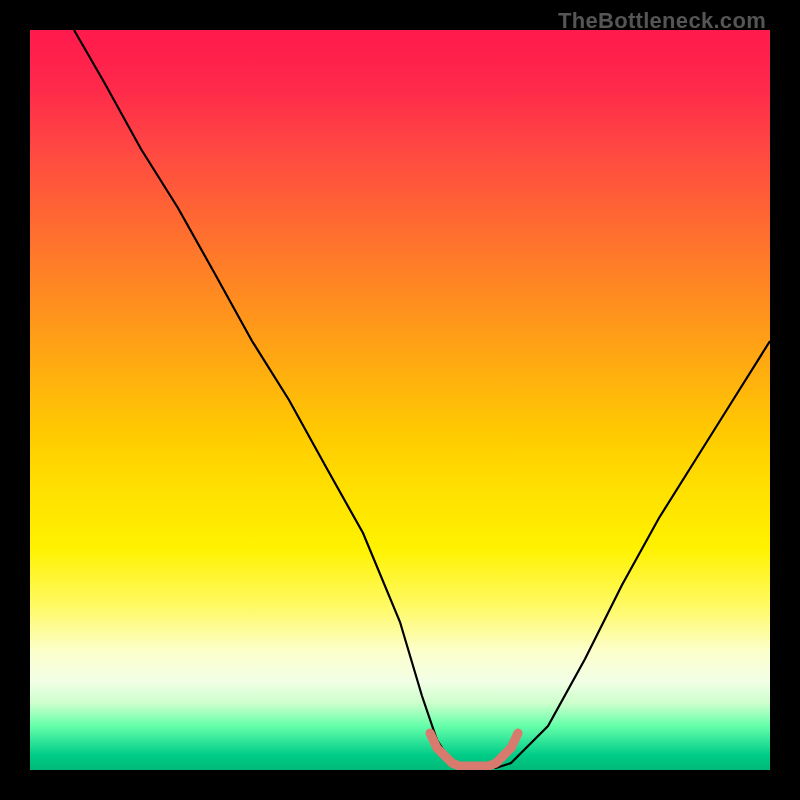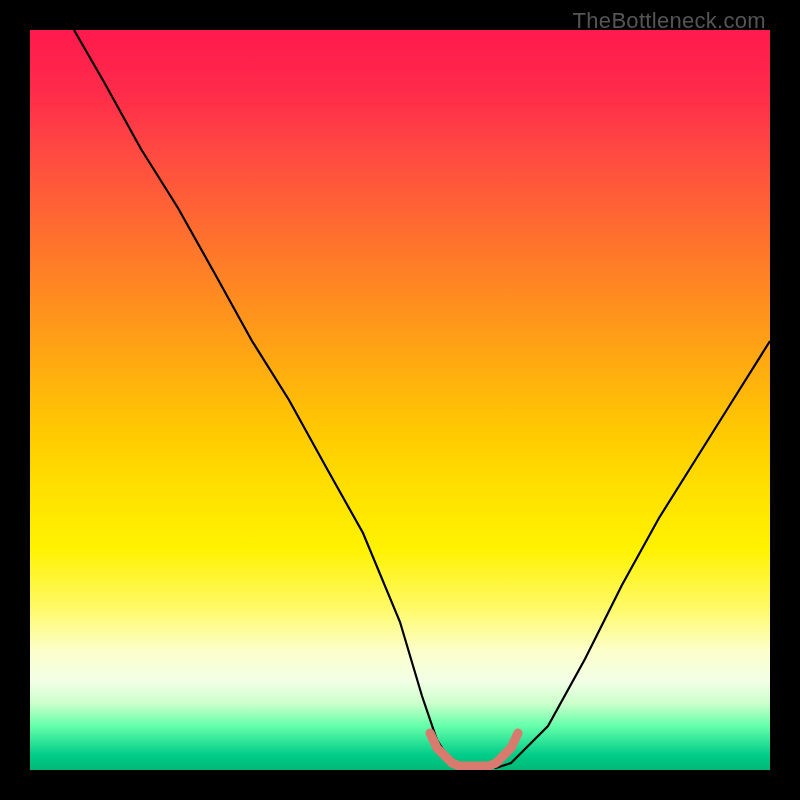--- a/index.html
+++ b/index.html
@@ -29,21 +29,21 @@
       #33e699 96%,
       #00cc88 98%,
       #00b877 100%);
   }
   .watermark {
     position: absolute;
     top: 8px;
     right: 34px;
     color: #555;
     font-size: 22px;
-    font-weight: 400;
+    font-weight: 700;
     letter-spacing: 0.3px;
   }
   .curve-svg {
     position: absolute;
     left: 30px;
     top: 30px;
     width: 740px;
     height: 740px;
   }
 </style>

